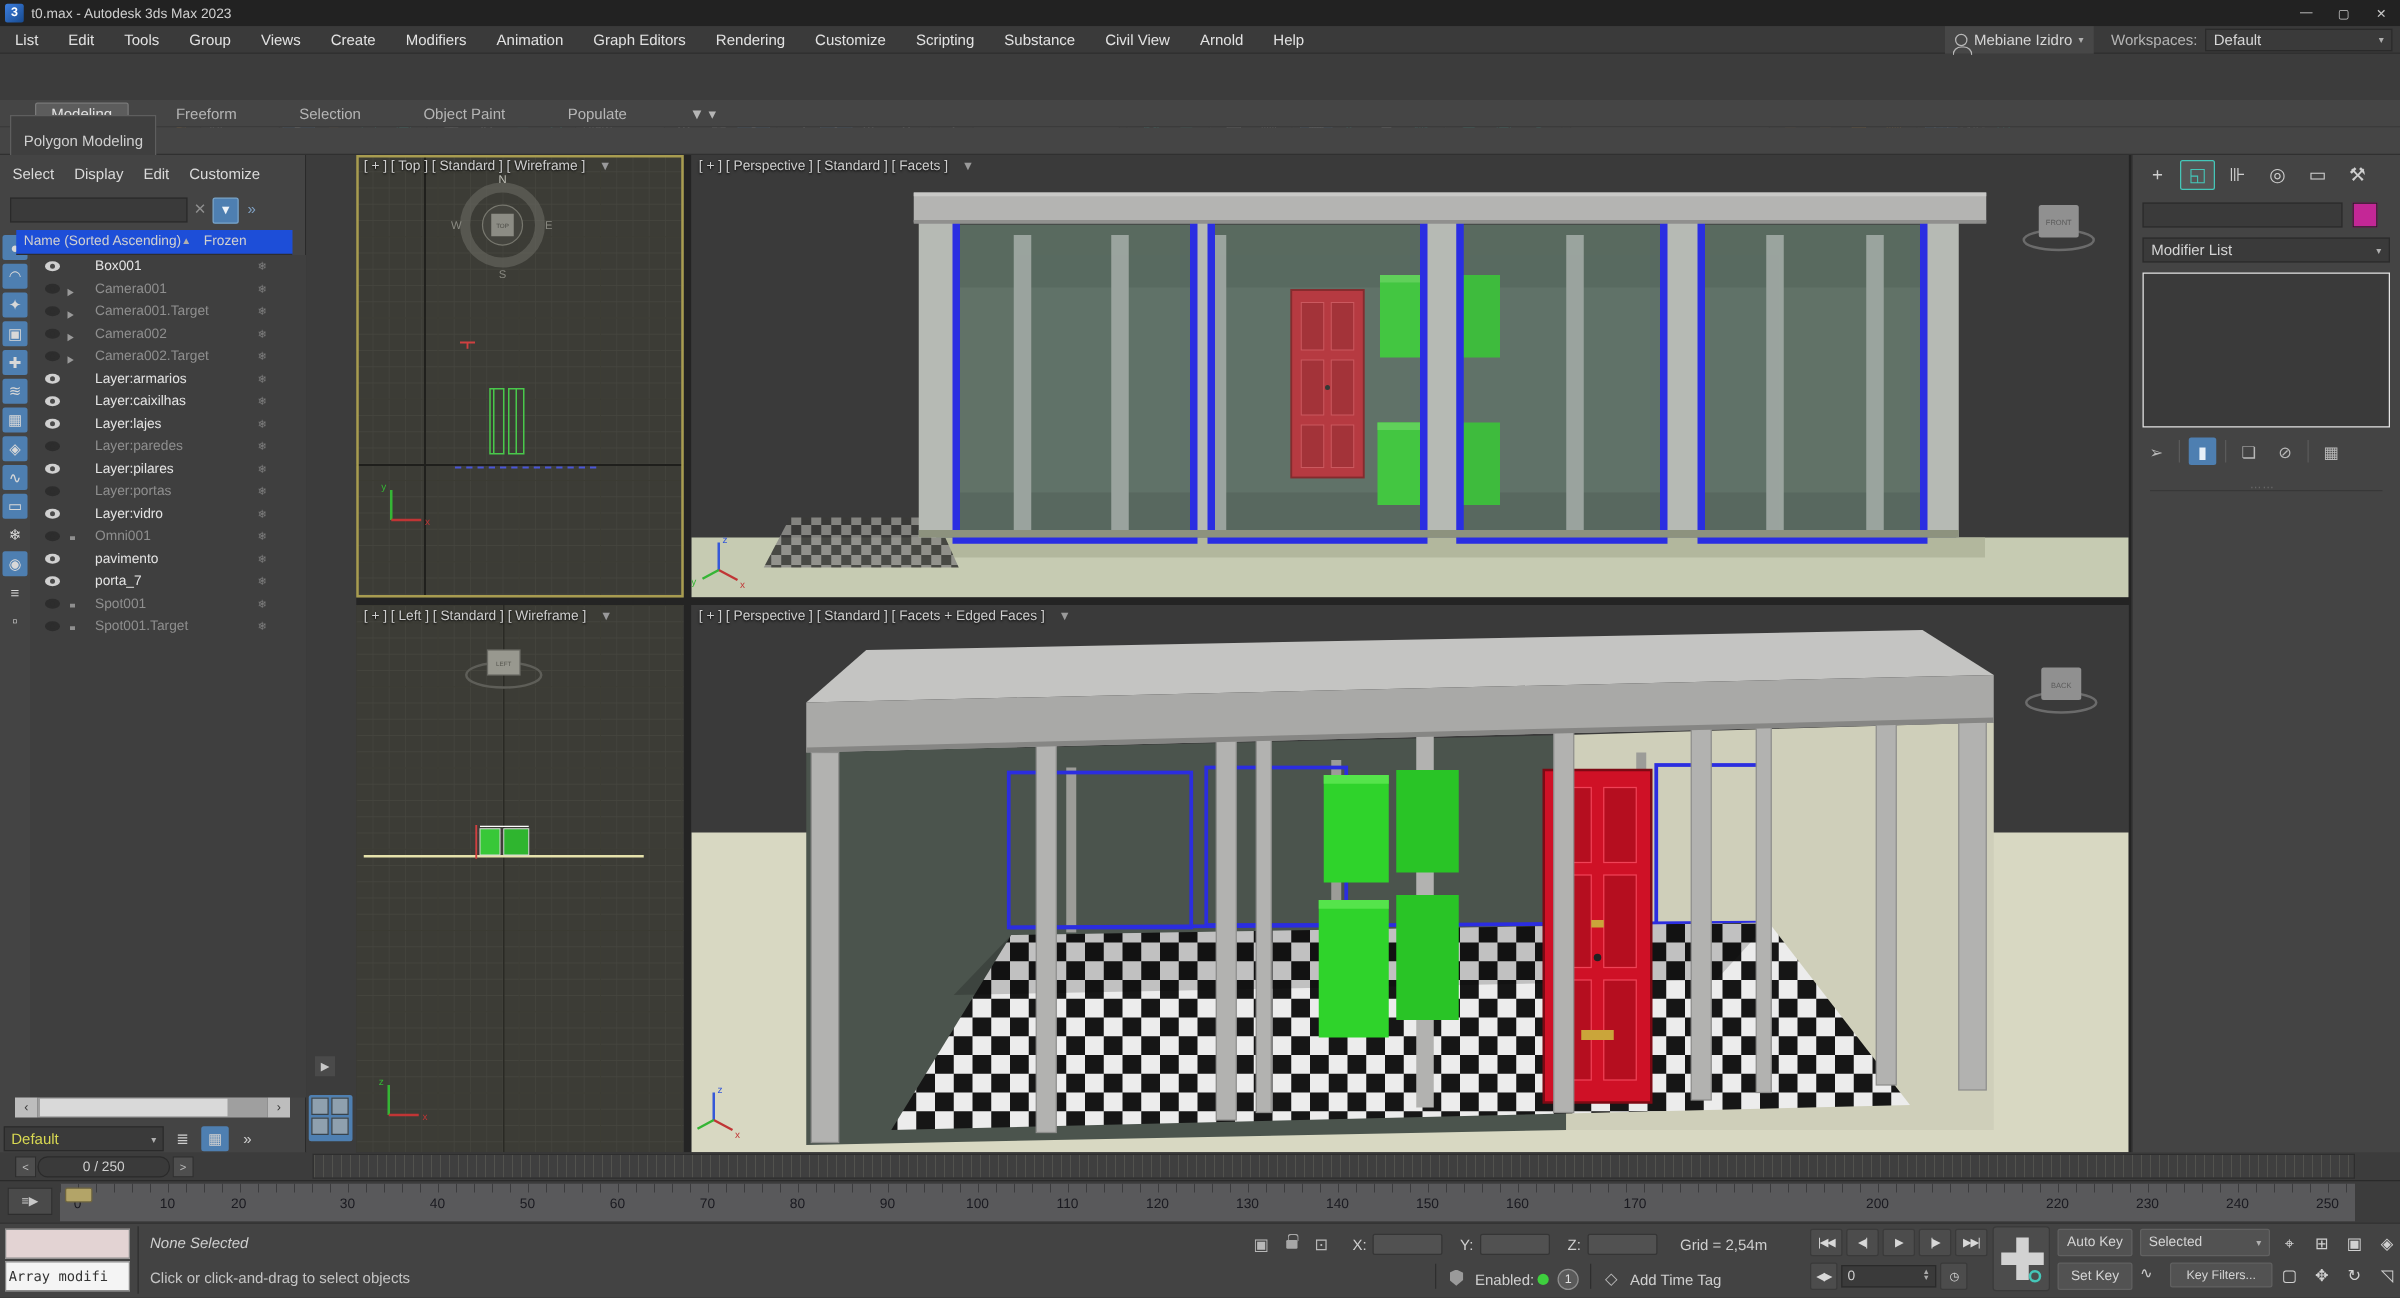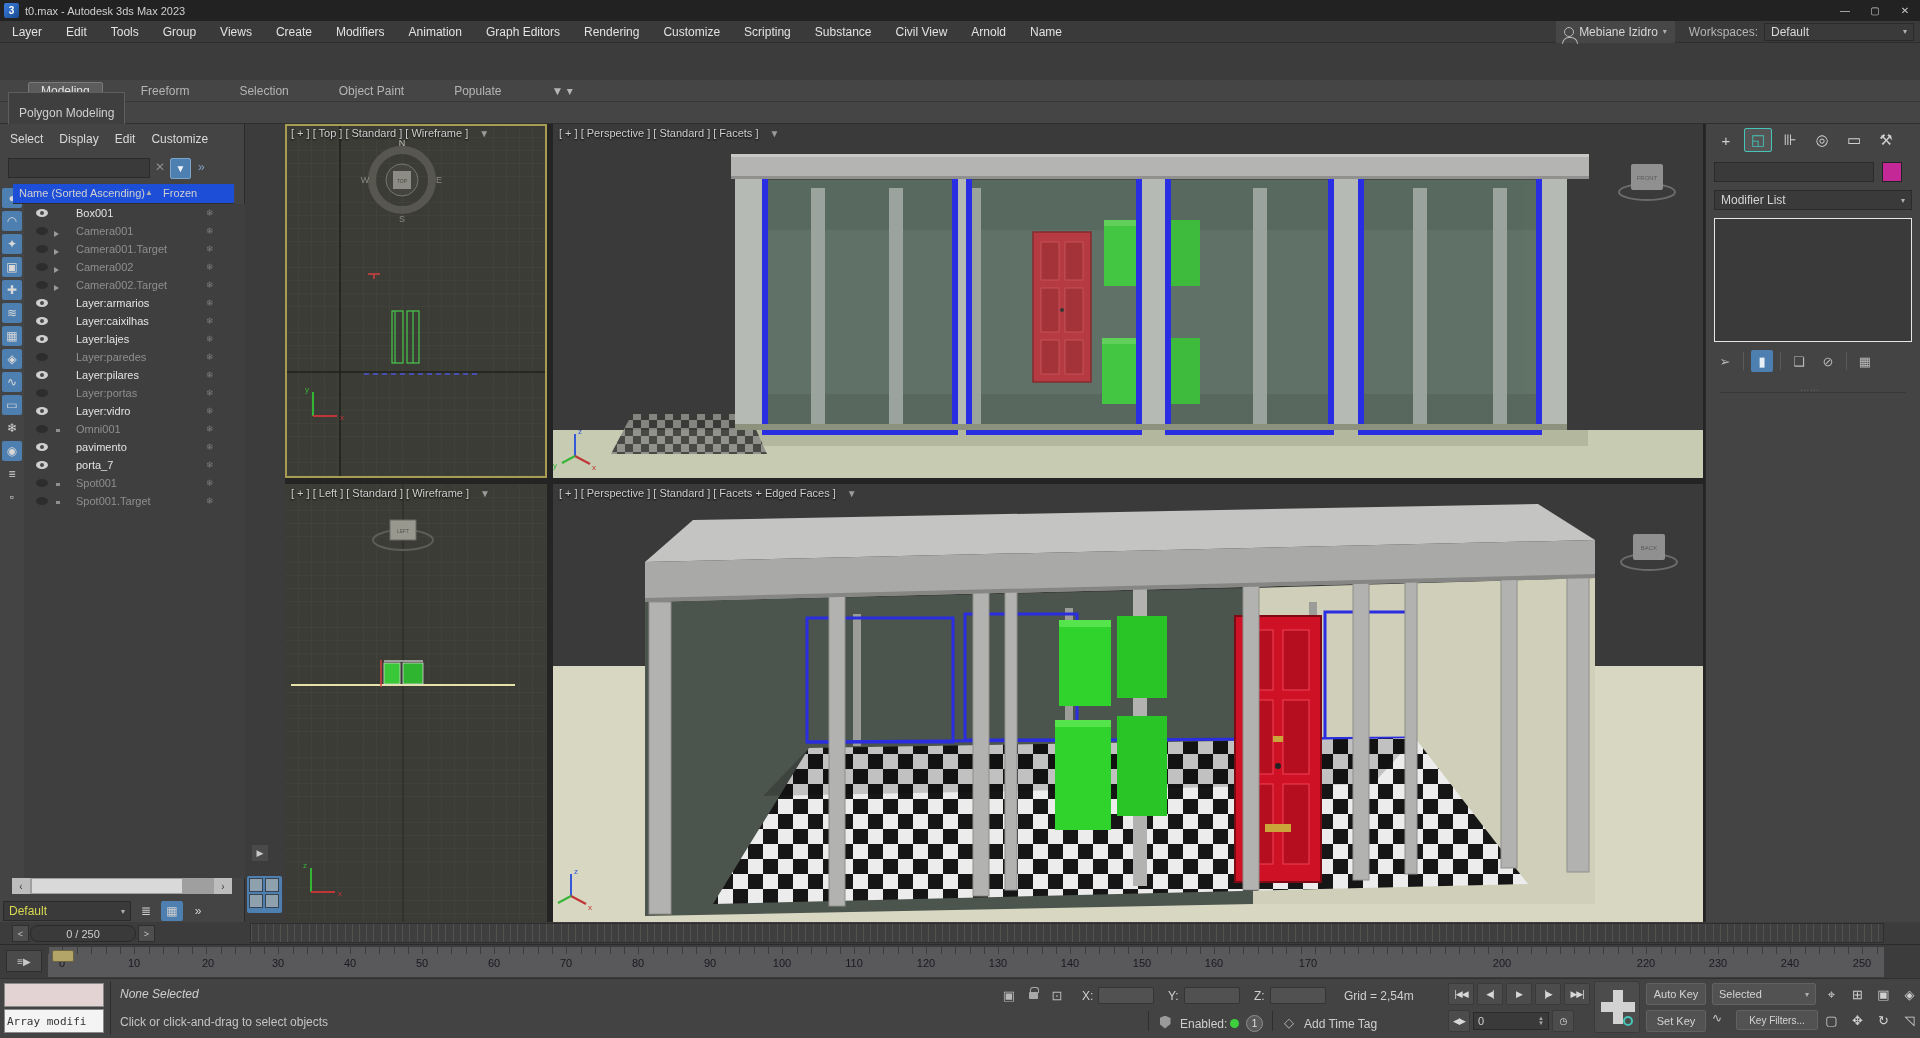--- a/index.html
+++ b/index.html
@@ -157,36 +157,36 @@
   <div id="wtitle">t0.max - Autodesk 3ds Max 2023</div>
   <div id="wcontrols">
       <div class="wbtn">—</div>
       <div class="wbtn">▢</div>
       <div class="wbtn">✕</div>
     </div>
 </div>
 
 <div class="abs" id="menubar">
   <span id="menuitems" style="display:flex">
-      <span class="menu-item">Layer</span>
+      <span class="menu-item">List</span>
       <span class="menu-item">Edit</span>
       <span class="menu-item">Tools</span>
       <span class="menu-item">Group</span>
       <span class="menu-item">Views</span>
       <span class="menu-item">Create</span>
       <span class="menu-item">Modifiers</span>
       <span class="menu-item">Animation</span>
       <span class="menu-item">Graph Editors</span>
       <span class="menu-item">Rendering</span>
       <span class="menu-item">Customize</span>
       <span class="menu-item">Scripting</span>
       <span class="menu-item">Substance</span>
       <span class="menu-item">Civil View</span>
       <span class="menu-item">Arnold</span>
-      <span class="menu-item">Name</span>
+      <span class="menu-item">Help</span>
     </span>
   <div id="userchip">
     <span class="person"></span>
     <span>Mebiane Izidro</span>
     <span class="car">▾</span>
   </div>
   <span id="wslabel">Workspaces:</span>
   <div id="wscombo">
     <span>Default</span>
     <span class="car">▾</span>
@@ -740,21 +740,21 @@
   <div id="sliderstrip"></div>
 </div>
 
 <div class="abs" id="rulerrow">
   <div id="minicurve">≡▶</div>
   <div id="ruler">
     <div id="rulerticks"></div>
     <div id="tslider"></div>
   <span class="rtick" style="left: 14px;">0</span>
       <span class="rtick" style="left: 86px;">10</span>
-      <span class="rtick" style="left: 160px;">20</span>
+      <span class="rtick" style="left: 143px;">20</span>
       <span class="rtick" style="left: 230px;">30</span>
       <span class="rtick" style="left: 302px;">40</span>
       <span class="rtick" style="left: 374px;">50</span>
       <span class="rtick" style="left: 446px;">60</span>
       <span class="rtick" style="left: 518px;">70</span>
       <span class="rtick" style="left: 590px;">80</span>
       <span class="rtick" style="left: 662px;">90</span>
       <span class="rtick" style="left: 734px;">100</span>
       <span class="rtick" style="left: 806px;">110</span>
       <span class="rtick" style="left: 878px;">120</span>

